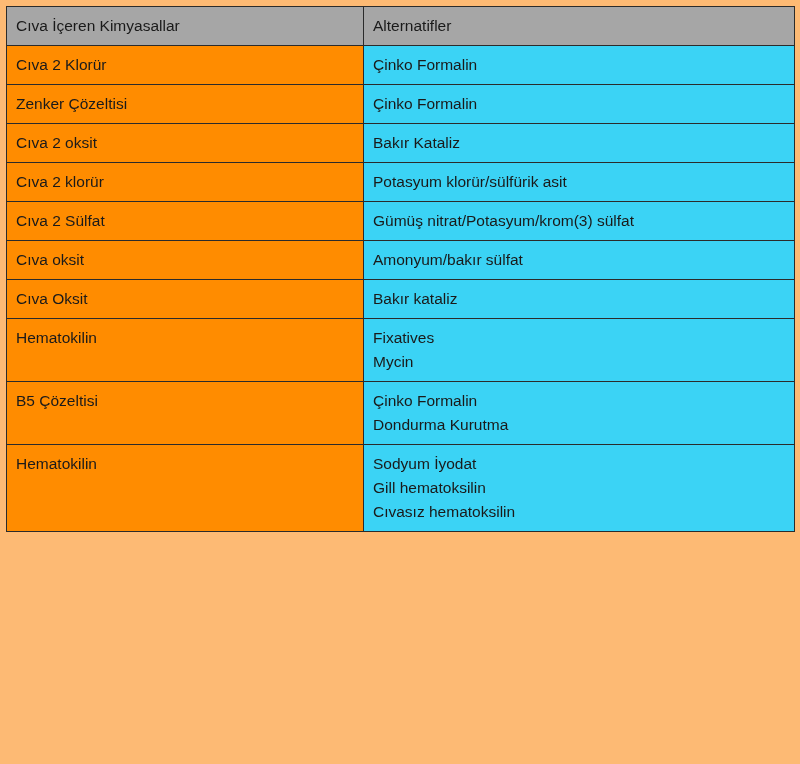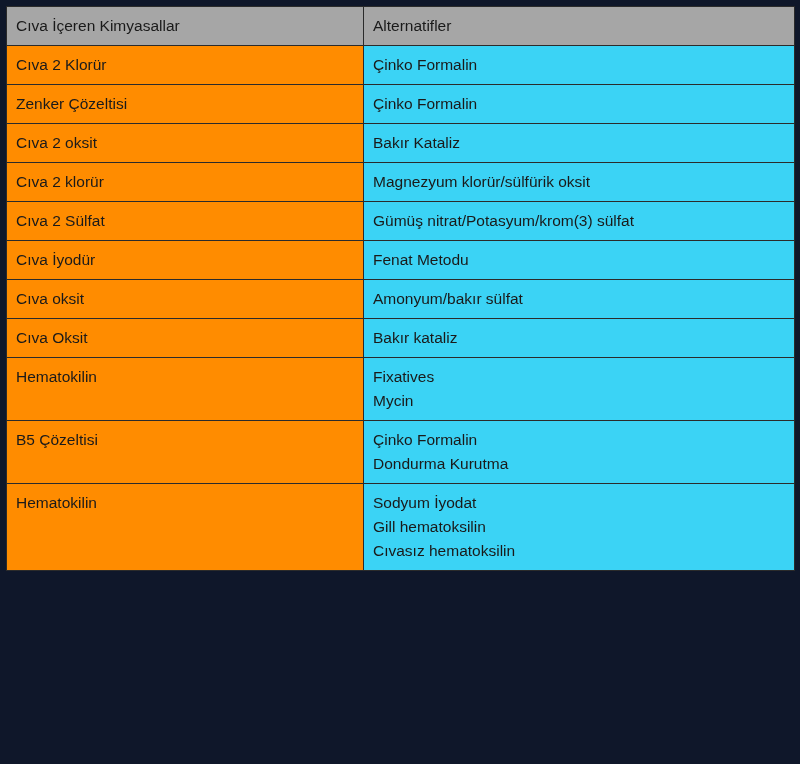--- a/index.html
+++ b/index.html
@@ -11,21 +11,21 @@
     width: 800px;
     height: 764px;
     font-family: "Liberation Sans", sans-serif;
     overflow: hidden;
   }
   .table-wrap {
     width: 800px;
     height: 764px;
     box-sizing: border-box;
     padding: 6px 6px 4px 6px;
-    background: #0f172a;
+    background: #fdba74;
   }
   table.chem-table {
     border-collapse: collapse;
     width: 788px;
     table-layout: fixed;
   }
   table.chem-table td,
   table.chem-table th {
     border: 1px solid #2b2b2b;
     padding: 7px 9px 7px 9px;
@@ -91,33 +91,27 @@
       </tr>
       <tr>
         <td class="cell-left">Cıva 2 oksit</td>
         <td class="cell-right">
           <div class="sub-line">Bakır Kataliz</div>
         </td>
       </tr>
       <tr>
         <td class="cell-left">Cıva 2 klorür</td>
         <td class="cell-right">
-          <div class="sub-line">Magnezyum klorür/sülfürik oksit</div>
+          <div class="sub-line">Potasyum klorür/sülfürik asit</div>
         </td>
       </tr>
       <tr>
         <td class="cell-left">Cıva 2 Sülfat</td>
         <td class="cell-right">
           <div class="sub-line">Gümüş nitrat/Potasyum/krom(3) sülfat</div>
-        </td>
-      </tr>
-      <tr>
-        <td class="cell-left">Cıva İyodür</td>
-        <td class="cell-right">
-          <div class="sub-line">Fenat Metodu</div>
         </td>
       </tr>
       <tr>
         <td class="cell-left">Cıva oksit</td>
         <td class="cell-right">
           <div class="sub-line">Amonyum/bakır sülfat</div>
         </td>
       </tr>
       <tr>
         <td class="cell-left">Cıva Oksit</td>

